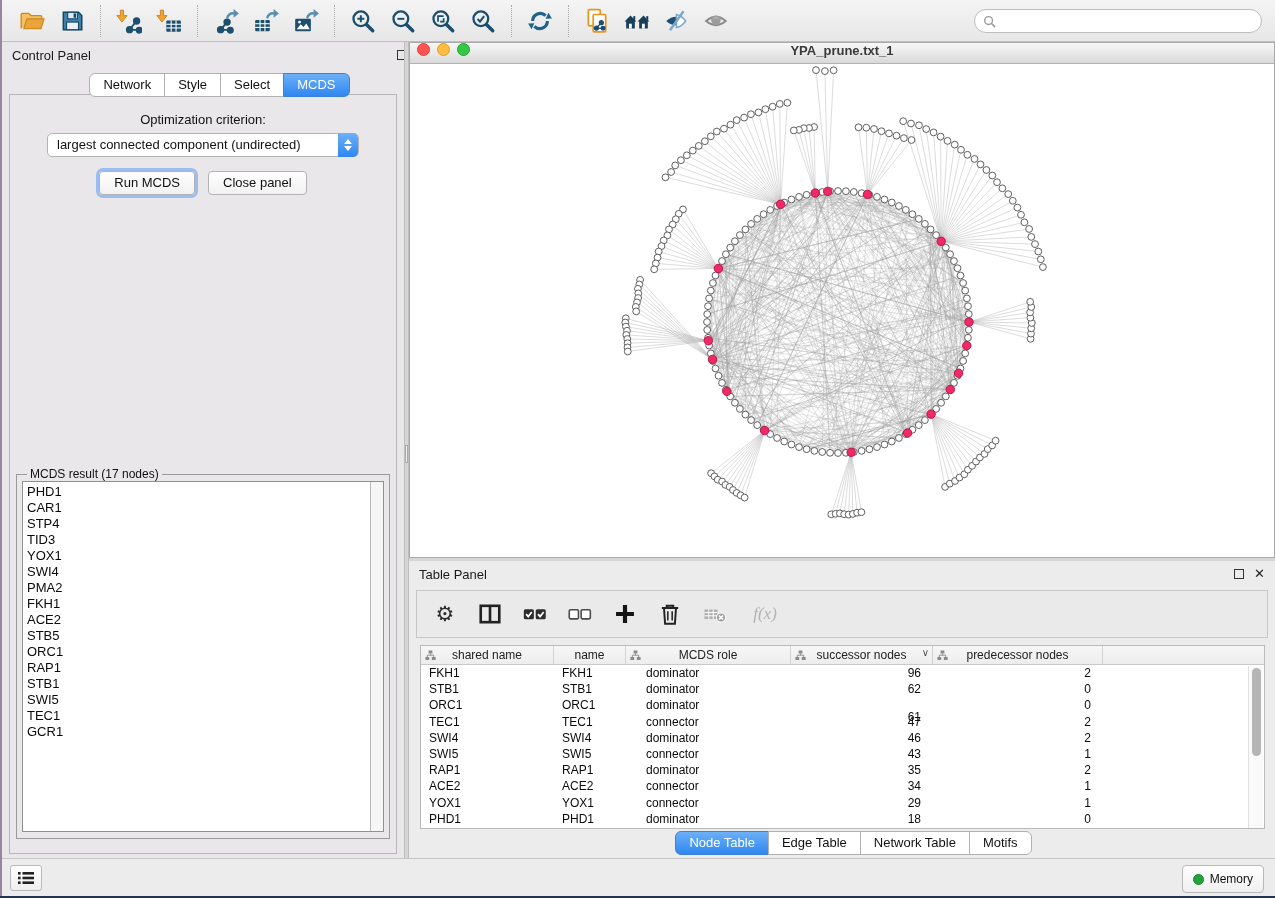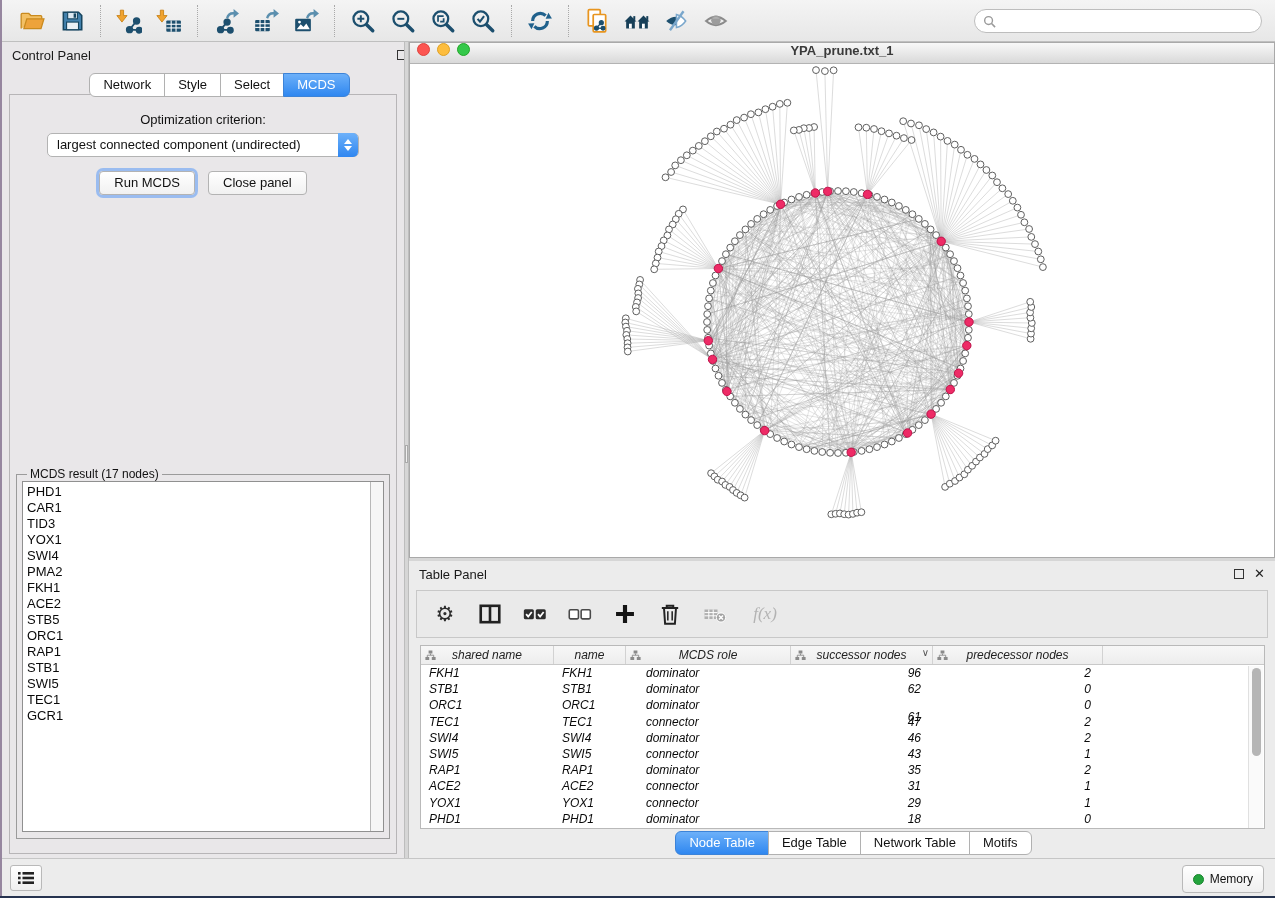--- a/index.html
+++ b/index.html
@@ -81,21 +81,21 @@
   .net-canvas { position:absolute; left:0; top:21px; width:864px; height:493px; background:#fff; overflow:hidden; }
 
   
   .table-panel { position:absolute; left:407px; top:561px; width:866px; height:297px; background:#ececec; }
   .tp-toolbar { position:absolute; left:7px; top:29px; width:852px; height:48px; background:#eaeaea;
                 border:1px solid #c8c8c8; display:flex; align-items:center; padding-left:16px; gap:21px; }
   .tpi { width:24px; height:24px; display:flex; align-items:center; justify-content:center; }
   .gear-glyph { font-size:21px; color:#2d2d2d; line-height:24px; }
   .fx { font-family:"Liberation Serif",serif; font-style:italic; font-size:17px; color:#b3b3b3; }
   .tp-table { position:absolute; left:11px; top:84px; width:845px; height:184px; background:#fff;
-              border:1px solid #b9b9b9; overflow:hidden;font-style:italic; }
+              border:1px solid #b9b9b9; overflow:hidden; }
   .tp-header { display:flex; height:19px; background:linear-gradient(#f7f7f7,#ededed);
                border-bottom:1px solid #c9c9c9; }
   .th { position:relative; display:flex; align-items:center; justify-content:center;
         border-right:1px solid #d2d2d2; font-size:12px; color:#222; }
   .th .tree { position:absolute; left:4px; top:4px; }
   .th .sort { position:absolute; right:3px; top:1px; font-size:10px; color:#555; }
   .th.filler { flex:1; border-right:none; }
   .tr { display:flex; height:16.2px; align-items:center; }
   .td { font-size:12px; color:#0a0a0a; white-space:nowrap; overflow:hidden; }
   .td.num { text-align:right; }
@@ -311,20 +311,21 @@
       <div class="cp-buttons">
         <button class="btn focused">Run MCDS</button>
         <button class="btn">Close panel</button>
       </div>
       <fieldset class="mcds-group">
         <legend>MCDS result (17 nodes)</legend>
         <div class="mcds-list" id="mcds-list">
           <div class="mcds-scroll"></div>
         <div class="mcds-item">PHD1</div>
             <div class="mcds-item">CAR1</div>
+            <div class="mcds-item">STP4</div>
             <div class="mcds-item">TID3</div>
             <div class="mcds-item">YOX1</div>
             <div class="mcds-item">SWI4</div>
             <div class="mcds-item">PMA2</div>
             <div class="mcds-item">FKH1</div>
             <div class="mcds-item">ACE2</div>
             <div class="mcds-item">STB5</div>
             <div class="mcds-item">ORC1</div>
             <div class="mcds-item">RAP1</div>
             <div class="mcds-item">STB1</div>
@@ -1463,21 +1464,21 @@
             <div class="td" style="flex: 0 0 133px; padding: 0px 0px 0px 8px;">RAP1</div>
             <div class="td" style="flex: 0 0 72px; padding: 0px 0px 0px 8px;">RAP1</div>
             <div class="td" style="flex: 0 0 165px; padding: 0px 0px 0px 20px;">dominator</div>
             <div class="td num" style="flex: 0 0 142px; padding: 0px 12px 0px 0px;">35</div>
             <div class="td num" style="flex: 0 0 170px; padding: 0px 12px 0px 0px;">2</div>
           </div>
           <div class="tr">
             <div class="td" style="flex: 0 0 133px; padding: 0px 0px 0px 8px;">ACE2</div>
             <div class="td" style="flex: 0 0 72px; padding: 0px 0px 0px 8px;">ACE2</div>
             <div class="td" style="flex: 0 0 165px; padding: 0px 0px 0px 20px;">connector</div>
-            <div class="td num" style="flex: 0 0 142px; padding: 0px 12px 0px 0px;">31</div>
+            <div class="td num" style="flex: 0 0 142px; padding: 0px 12px 0px 0px;">34</div>
             <div class="td num" style="flex: 0 0 170px; padding: 0px 12px 0px 0px;">1</div>
           </div>
           <div class="tr">
             <div class="td" style="flex: 0 0 133px; padding: 0px 0px 0px 8px;">YOX1</div>
             <div class="td" style="flex: 0 0 72px; padding: 0px 0px 0px 8px;">YOX1</div>
             <div class="td" style="flex: 0 0 165px; padding: 0px 0px 0px 20px;">connector</div>
             <div class="td num" style="flex: 0 0 142px; padding: 0px 12px 0px 0px;">29</div>
             <div class="td num" style="flex: 0 0 170px; padding: 0px 12px 0px 0px;">1</div>
           </div>
           <div class="tr">

